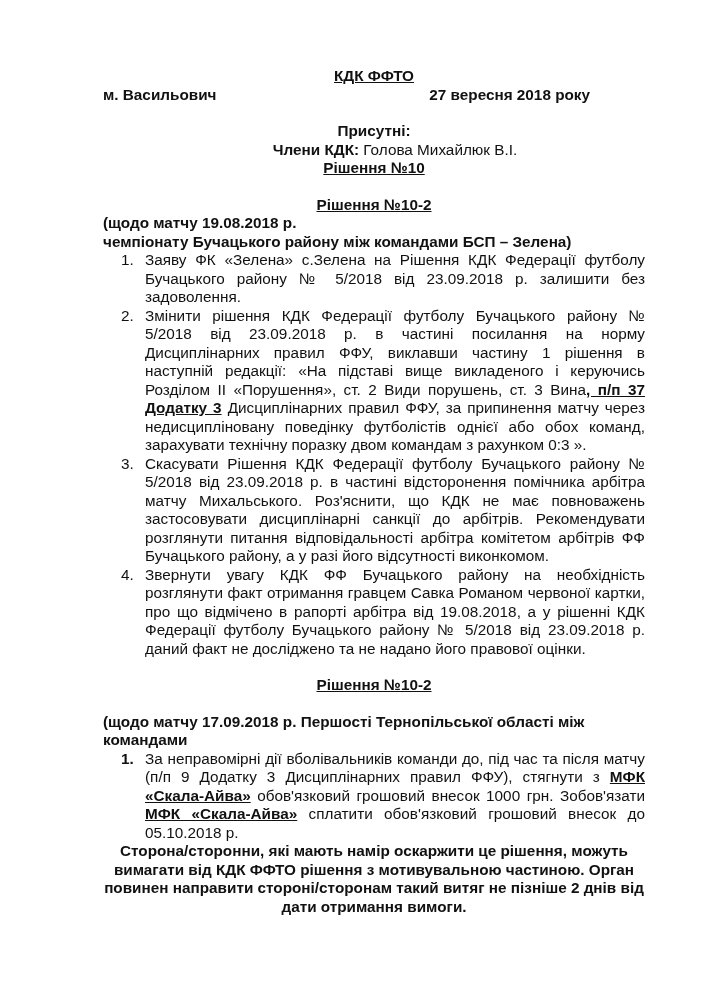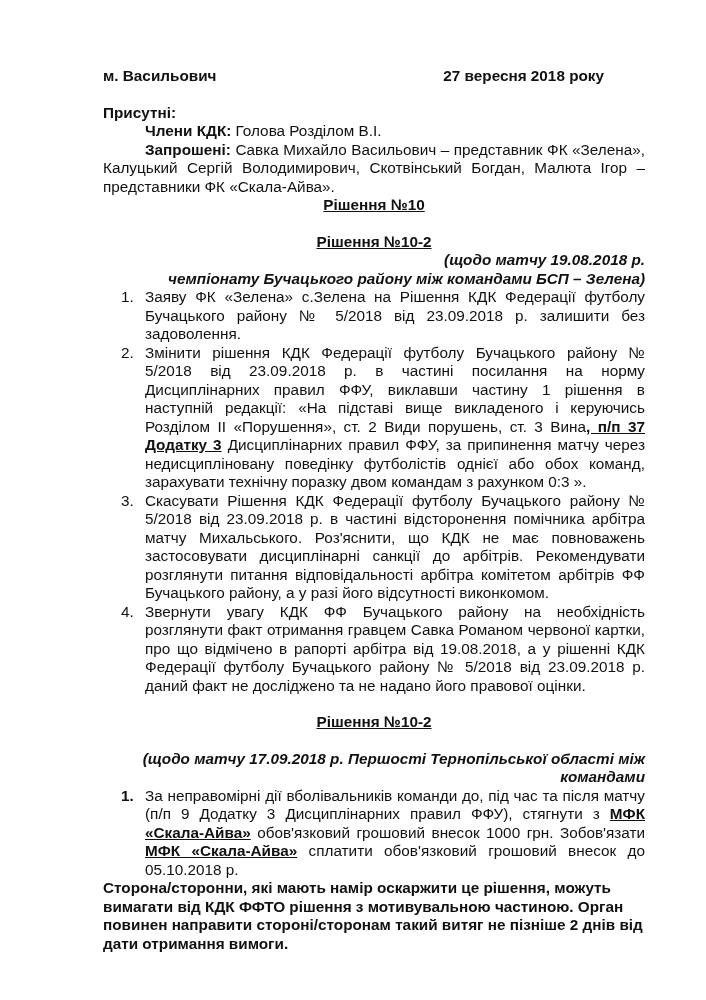--- a/index.html
+++ b/index.html
@@ -2,47 +2,47 @@
 <html><head>
   <meta charset="utf-8">
   <style>
     html, body { margin: 0; padding: 0; background: #ffffff; }
     body {
       width: 706px; height: 1000px; overflow: hidden; position: relative;
       font-family: "Liberation Sans", sans-serif; font-size: 15.3px; color: #111;
       line-height: 18.5px;
     }
     .page { position: absolute; left: 103px; top: 67px; width: 542px; }
-    .center { text-align: right; font-style: italic; }
+    .center { text-align: left; }
     .b { font-weight: bold; }
     .u { text-decoration: underline; }
     .title { font-weight: bold; text-decoration: underline; text-align: center; }
     .row { display: flex; justify-content: space-between; font-weight: bold; }
-    .row .date { margin-right: 41px; }
+    .row .date { margin-right: 55px; }
     .gap { height: 18px; }
     .indent { text-indent: 42px; text-align: justify; }
     .indent2 { padding-left: 42px; }
-    p { margin: 0; }
+    p { margin: 0; text-align: center; }
     ol { margin: 0; padding: 0; list-style: none; }
     ol li { position: relative; padding-left: 42px; text-align: justify; }
     ol li .num { position: absolute; left: 18px; top: 0; }
     .bold-num .num { font-weight: bold; }
   </style>
 </head>
 <body>
 
 <div class="page">
+  <p class="title">КДК ФФТО</p>
   <div class="row">
     <span>м. Васильович</span>
     <span class="date">27 вересня 2018 року</span>
   </div>
   <div class="gap"></div>
   <p class="b">Присутні:</p>
-  <p class="indent2"><span class="b">Члени КДК:</span><span> Голова Розділом В.І.</span></p>
-  <p class="indent"><span class="b">Запрошені:</span><span> Савка Михайло Васильович – представник ФК «Зелена», Калуцький Сергій Володимирович, Скотвінський Богдан, Малюта Ігор – представники ФК «Скала-Айва».</span></p>
+  <p class="indent2"><span class="b">Члени КДК:</span><span> Голова Михайлюк В.І.</span></p>
   <p class="title">Рішення №10</p>
   <div class="gap"></div>
 
   <p class="title">Рішення №10-2</p>
   <p class="center b">(щодо матчу 19.08.2018 р.</p>
   <p class="center b">чемпіонату Бучацького району між командами БСП – Зелена)</p>
   <ol>
     <li><span class="num">1.</span><span>Заяву ФК «Зелена» с.Зелена на Рішення КДК Федерації футболу Бучацького району № 5/2018 від 23.09.2018 р. залишити без задоволення.</span></li>
     <li><span class="num">2.</span><span>Змінити рішення КДК Федерації футболу Бучацького району № 5/2018 від 23.09.2018 р. в частині посилання на норму Дисциплінарних правил ФФУ, виклавши частину 1 рішення в наступній редакції: «На підставі вище викладеного і керуючись Розділом ІІ «Порушення», ст. 2 Види порушень, ст. 3 Вина</span><span class="b u">, п/п 37 Додатку 3</span><span> Дисциплінарних правил ФФУ, за припинення матчу через недисципліновану поведінку футболістів однієї або обох команд, зарахувати технічну поразку двом командам з рахунком 0:3 ».</span></li>
     <li><span class="num">3.</span><span>Скасувати Рішення КДК Федерації футболу Бучацького району № 5/2018 від 23.09.2018 р. в частині відсторонення помічника арбітра матчу Михальського. Роз'яснити, що КДК не має повноважень застосовувати дисциплінарні санкції до арбітрів. Рекомендувати розглянути питання відповідальності арбітра комітетом арбітрів ФФ Бучацького району, а у разі його відсутності виконкомом.</span></li>

